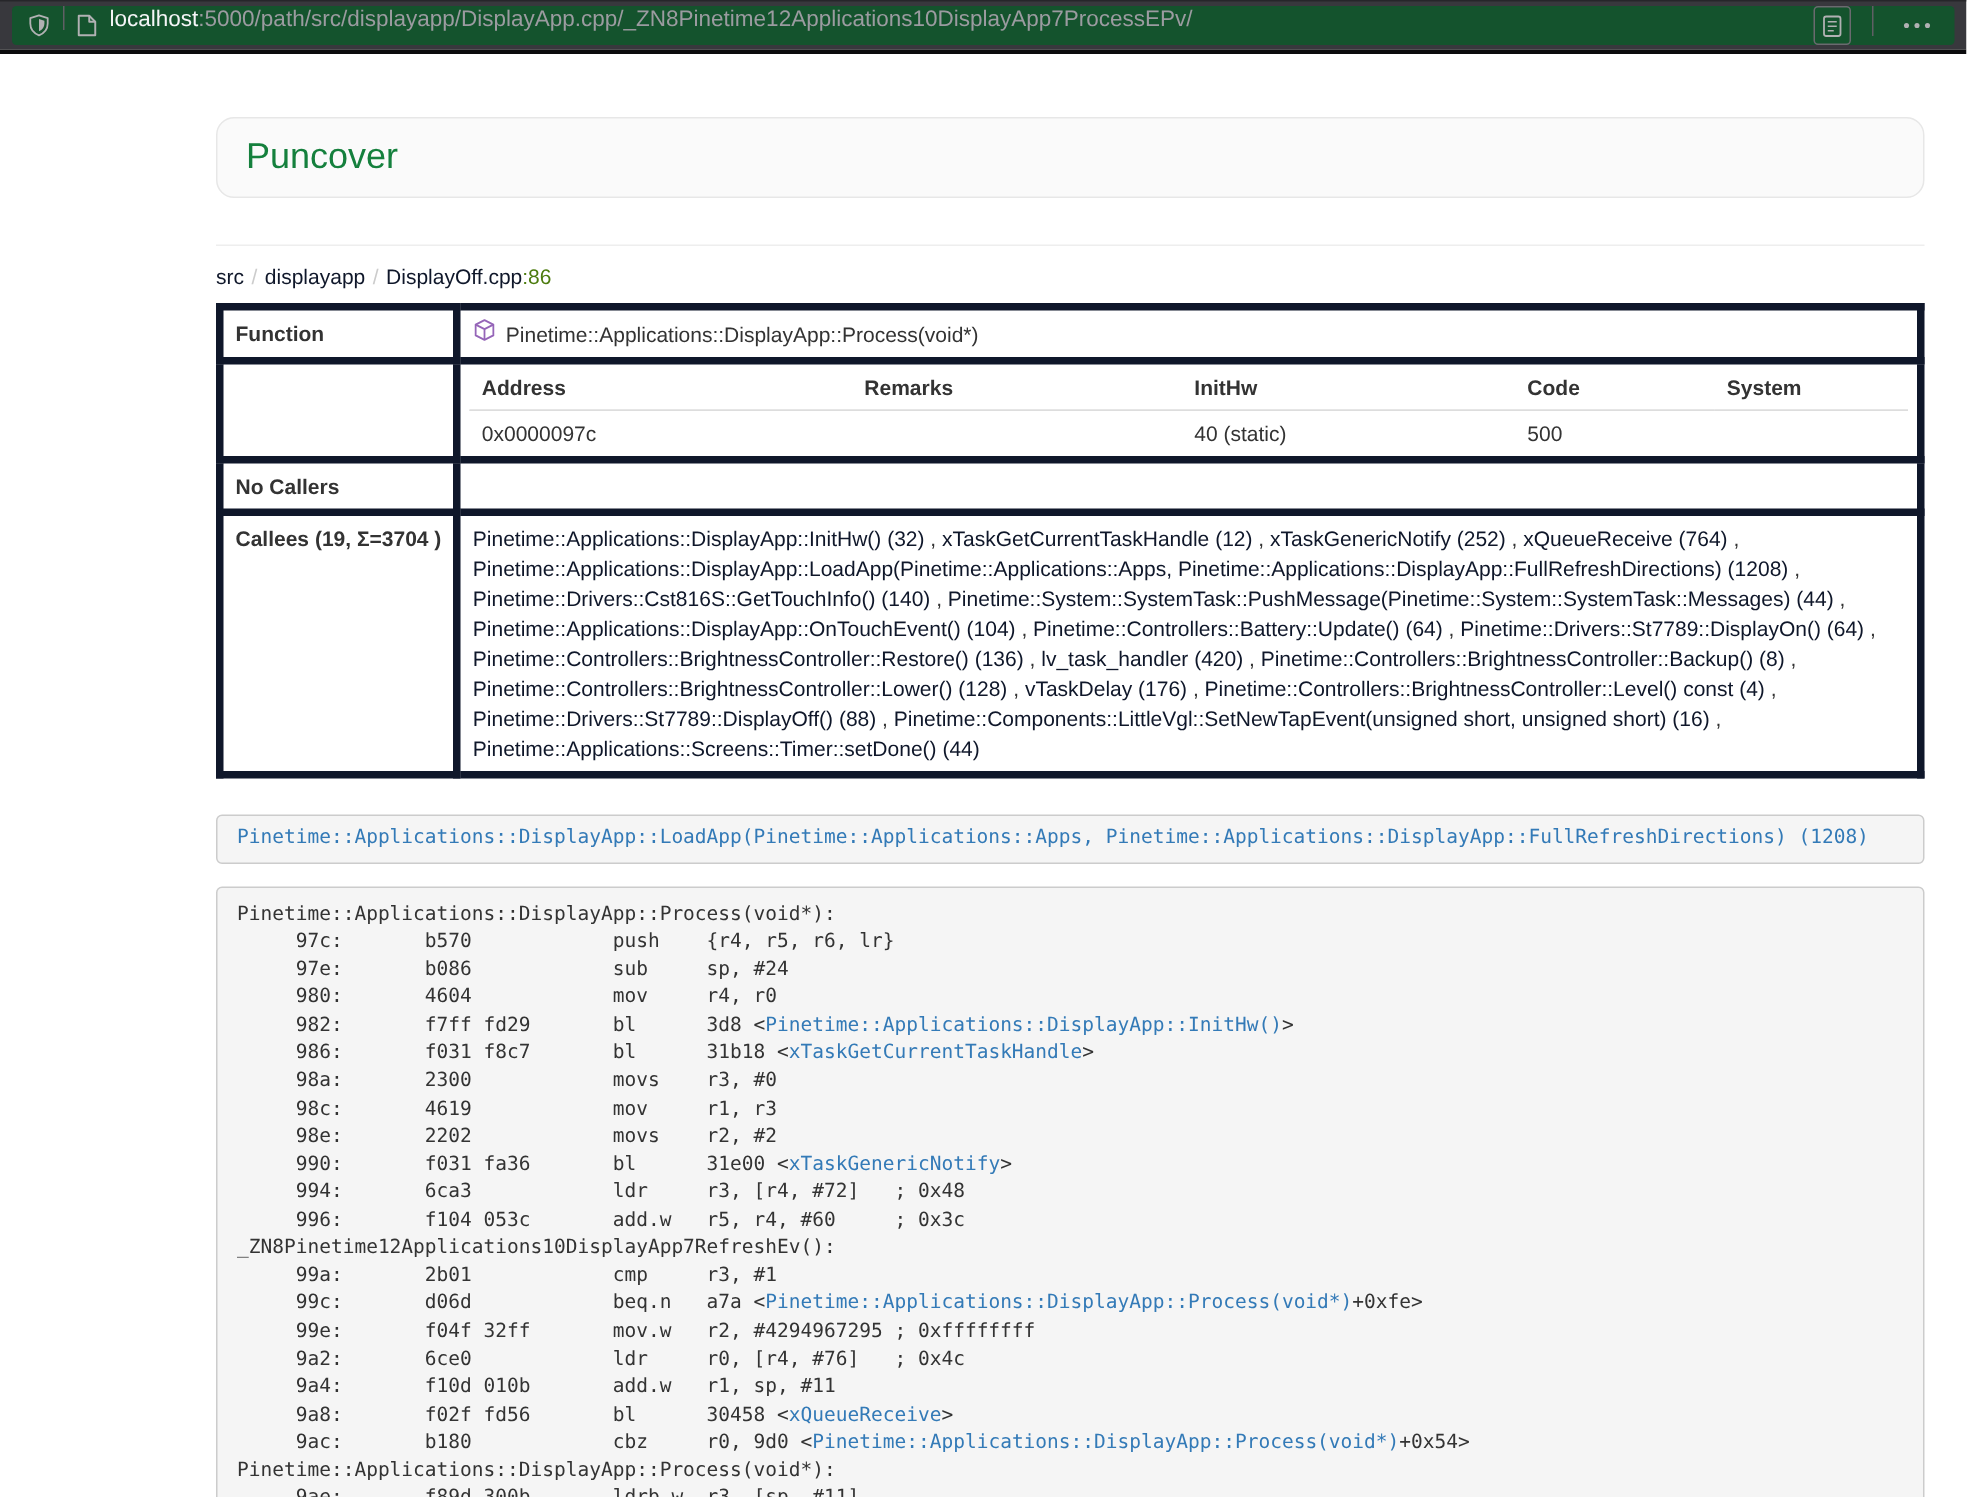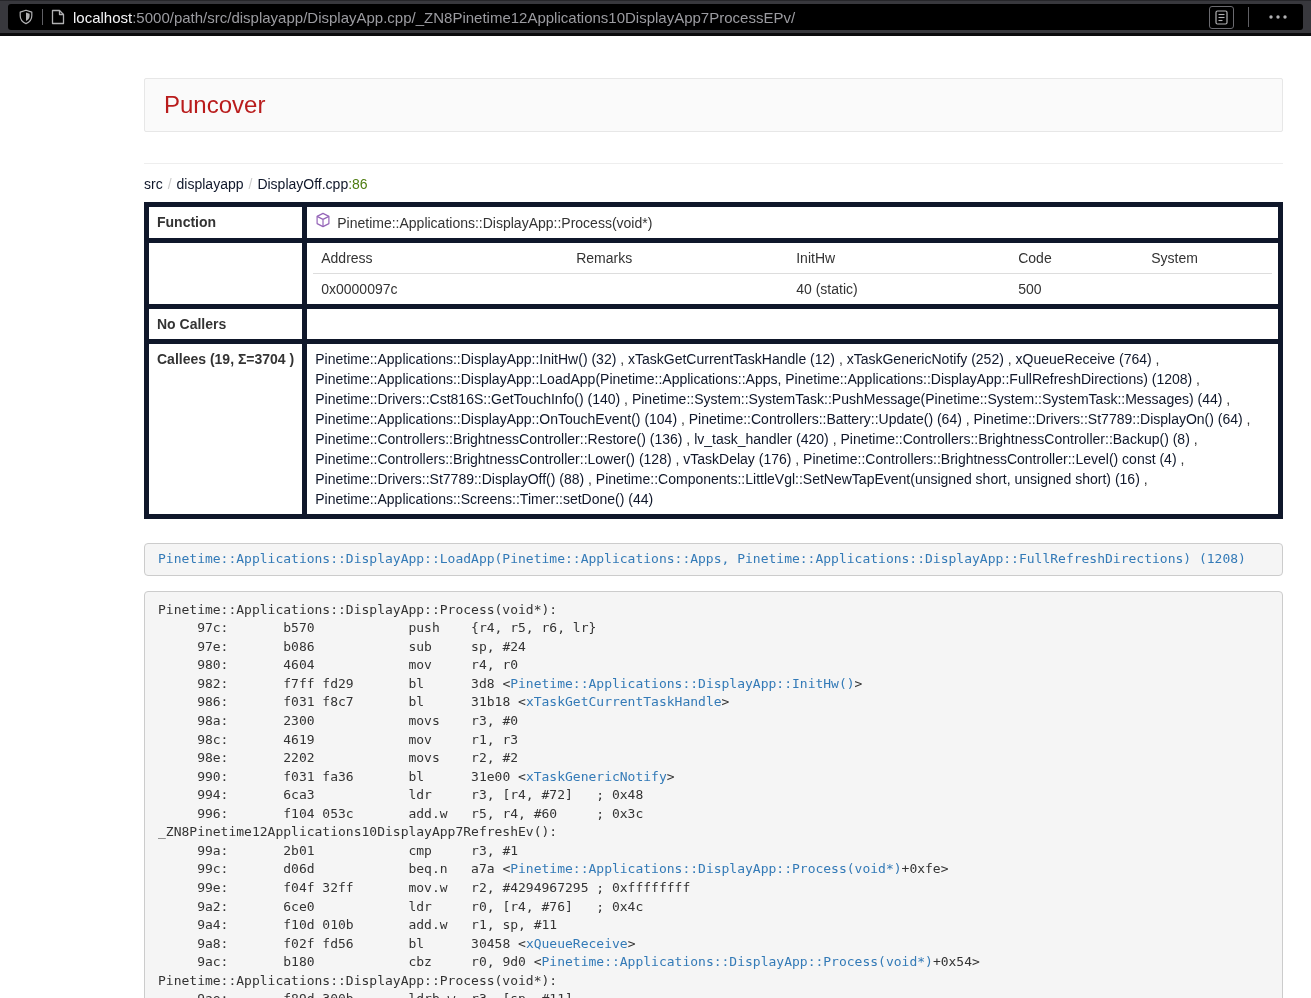--- a/index.html
+++ b/index.html
@@ -9,63 +9,63 @@
     font-family: "Liberation Sans", sans-serif;
     font-size: 14px;
     color: #333;
   }
   
   .topbar {
     height: 33px; background: #38383d; border-top: 1px solid #26262a;
     display: flex; align-items: center; padding: 0 8px;
   }
   .urlbar {
-    flex: 1; height: 26px; background: #000000; border-radius: 3px;
-    display: flex; align-items: center; padding: 0 10px; gap: 8px; min-width: 0;
+    flex: 1; height: 26px; background: #14532d; border-radius: 3px;
+    display: flex; padding: 0 10px; gap: 8px; min-width: 0;
   }
   .tb-divider { width: 1px; height: 16px; background: #5f5f64; flex: 0 0 auto; }
   .tb-divider.tall { height: 20px; margin: 0 6px; }
   .tb-icon { display: flex; align-items: center; flex: 0 0 auto; cursor: pointer; }
   .url-text {
     flex: 1 1 auto; font-size: 15px; color: #9b9ba0;
     white-space: nowrap; overflow: hidden; cursor: text;
   }
   .url-host { color: #f5f5f7; }
   .reader-btn {
     border: 1px solid #6a6a6f; border-radius: 3px; padding: 3px 5px;
     display: flex; align-items: center; cursor: pointer; background: transparent;
   }
   .menu-btn { display: flex; align-items: center; padding: 2px 6px; cursor: pointer; background: transparent; border: none; }
   .black-strip { height: 3px; background: #0b0b0d; }
   
   .container { margin-left: 144px; width: 1139px; }
   .panel-title {
     margin-top: 42px; background: #fafafa; border: 1px solid #e7e7e7;
-    border-radius: 2px; padding: 12px 19px; font-size: 24px; color: #b91c1c;
+    border-radius: 12px; padding: 12px 19px; font-size: 24px; color: #15803d;
   }
   hr.rule { border: none; border-top: 1px solid #eee; margin-top: 31px; }
   .breadcrumb { margin-top: 10px; font-size: 14px; line-height: 20px; }
   .lnk { color: #0f172a; text-decoration: none; cursor: pointer; }
   .bc-sep { color: #ccc; margin: 0 5px; }
   .bc-active { color: #4d7c0f; }
   
   table.main { margin-top: 8px; width: 100%; border-collapse: collapse; }
   table.main > tbody > tr > th,
   table.main > tbody > tr > td {
     border: 5px solid #0f172a; padding: 5px 8px; vertical-align: top;
     text-align: left; font-size: 14px; line-height: 20px;
   }
   th.lbl { width: 152px; font-weight: bold; white-space: nowrap; color: #333; }
   td.nested-cell { padding: 0 6px !important; }
   table.inner { width: 100%; border-collapse: collapse; }
   table.inner th, table.inner td {
     padding: 5px 8px; text-align: left; font-size: 14px; line-height: 20px;
     vertical-align: top;
   }
-  table.inner thead th { font-weight: normal; border-bottom: 1px solid #ddd; }
+  table.inner thead th { font-weight: bold; border-bottom: 1px solid #ddd; }
   .col-address { width: 255px; } .col-remarks { width: 220px; }
   .col-stack { width: 222px; } .col-code { width: 133px; }
   .func-cell { display: flex; align-items: center; gap: 6px; }
   .callees-cell .sep { color: #333; }
   
   pre.codeblock {
     font-family: "DejaVu Sans Mono", monospace; font-size: 13px; line-height: 18.57px;
     background: #f5f5f5; border: 1px solid #ccc; border-radius: 4px;
     color: #333; tab-size: 8; -moz-tab-size: 8;
   }

